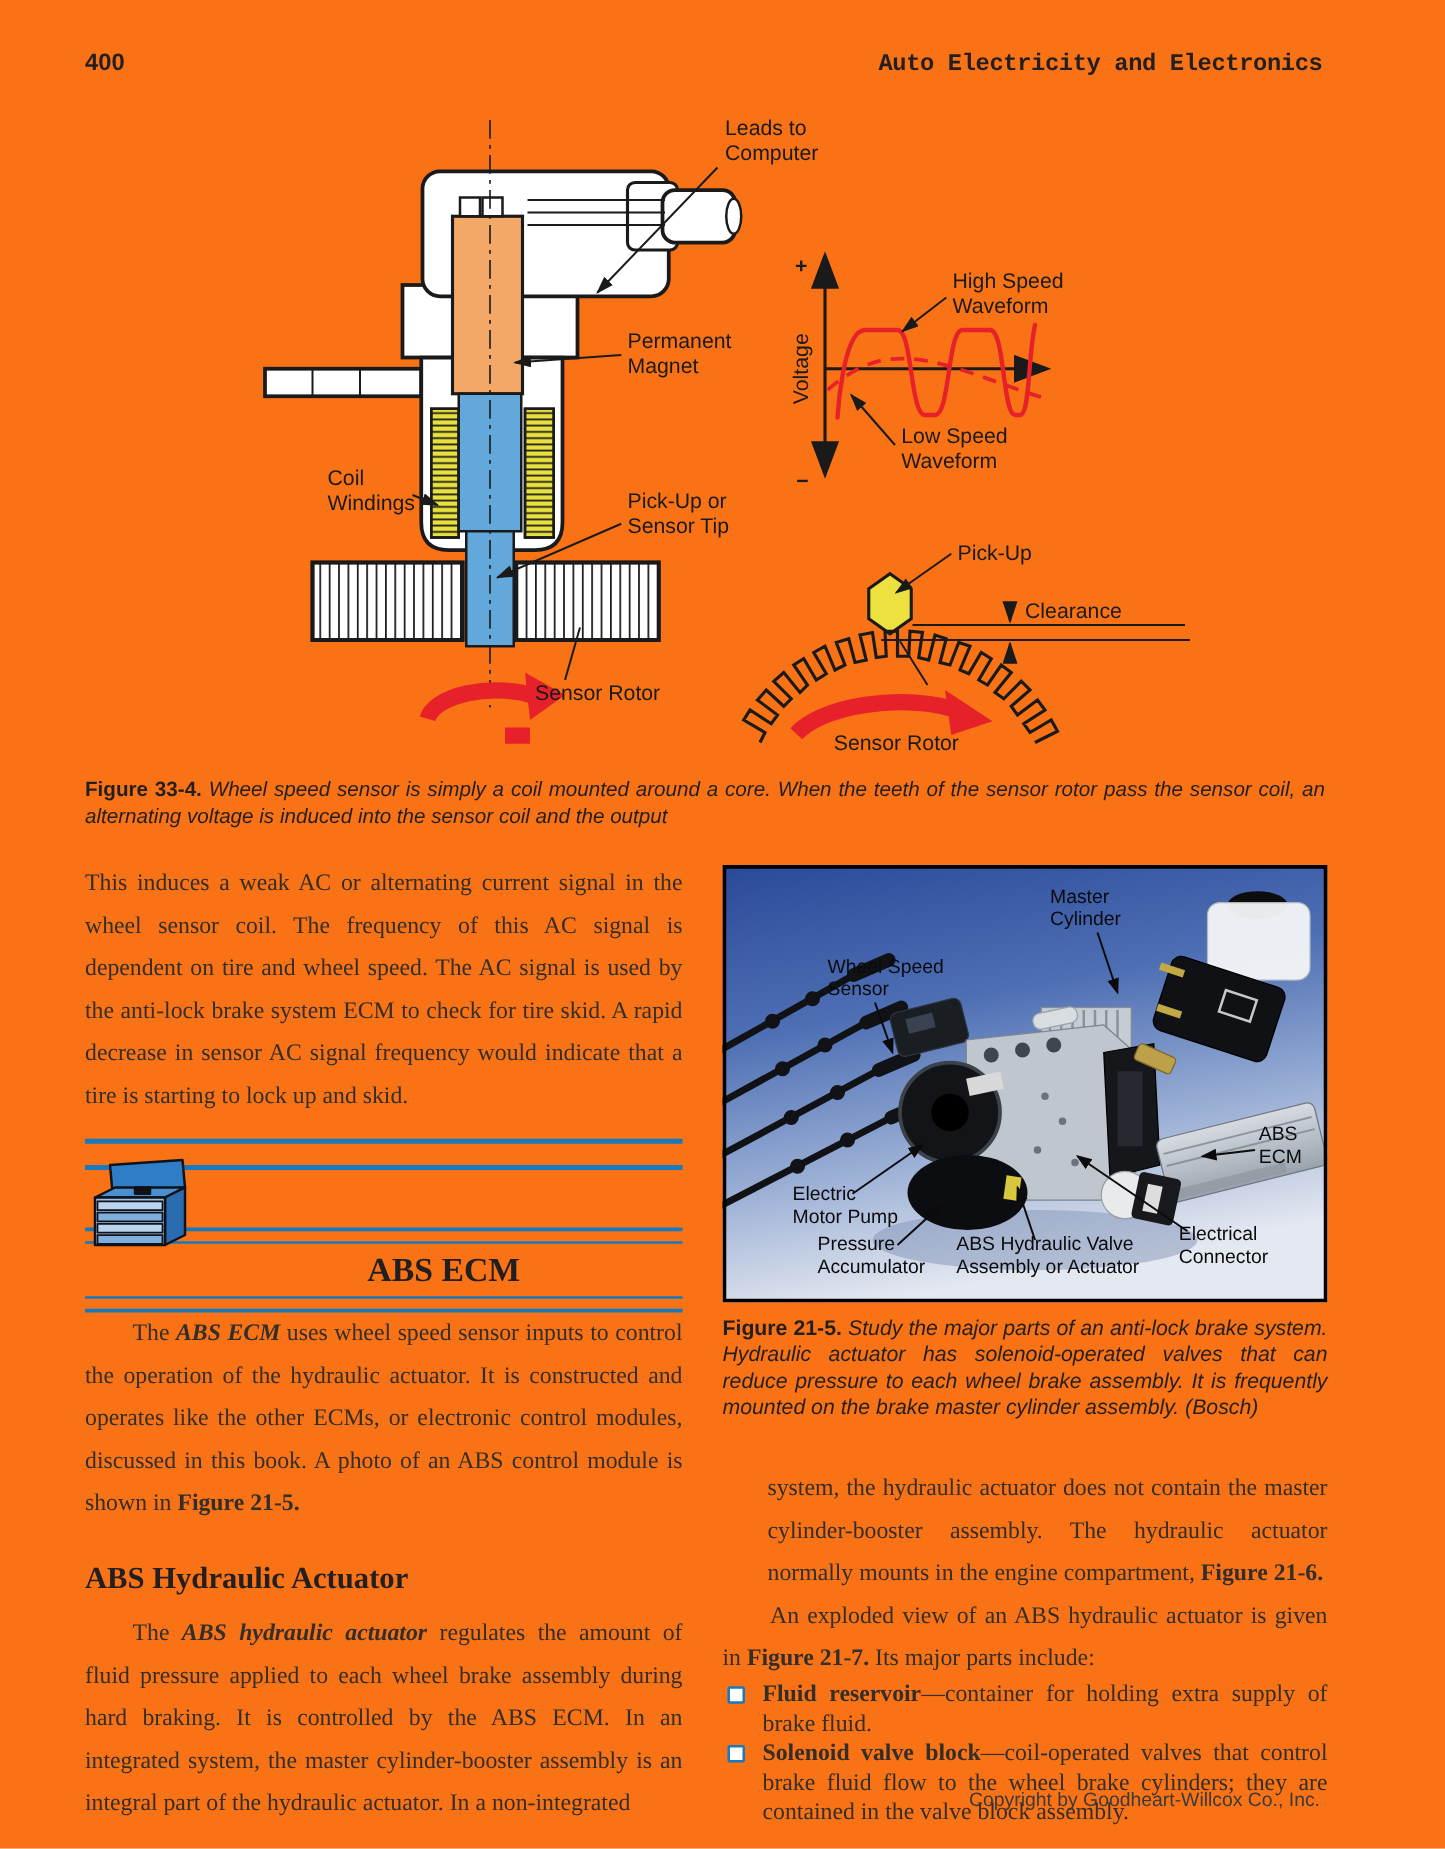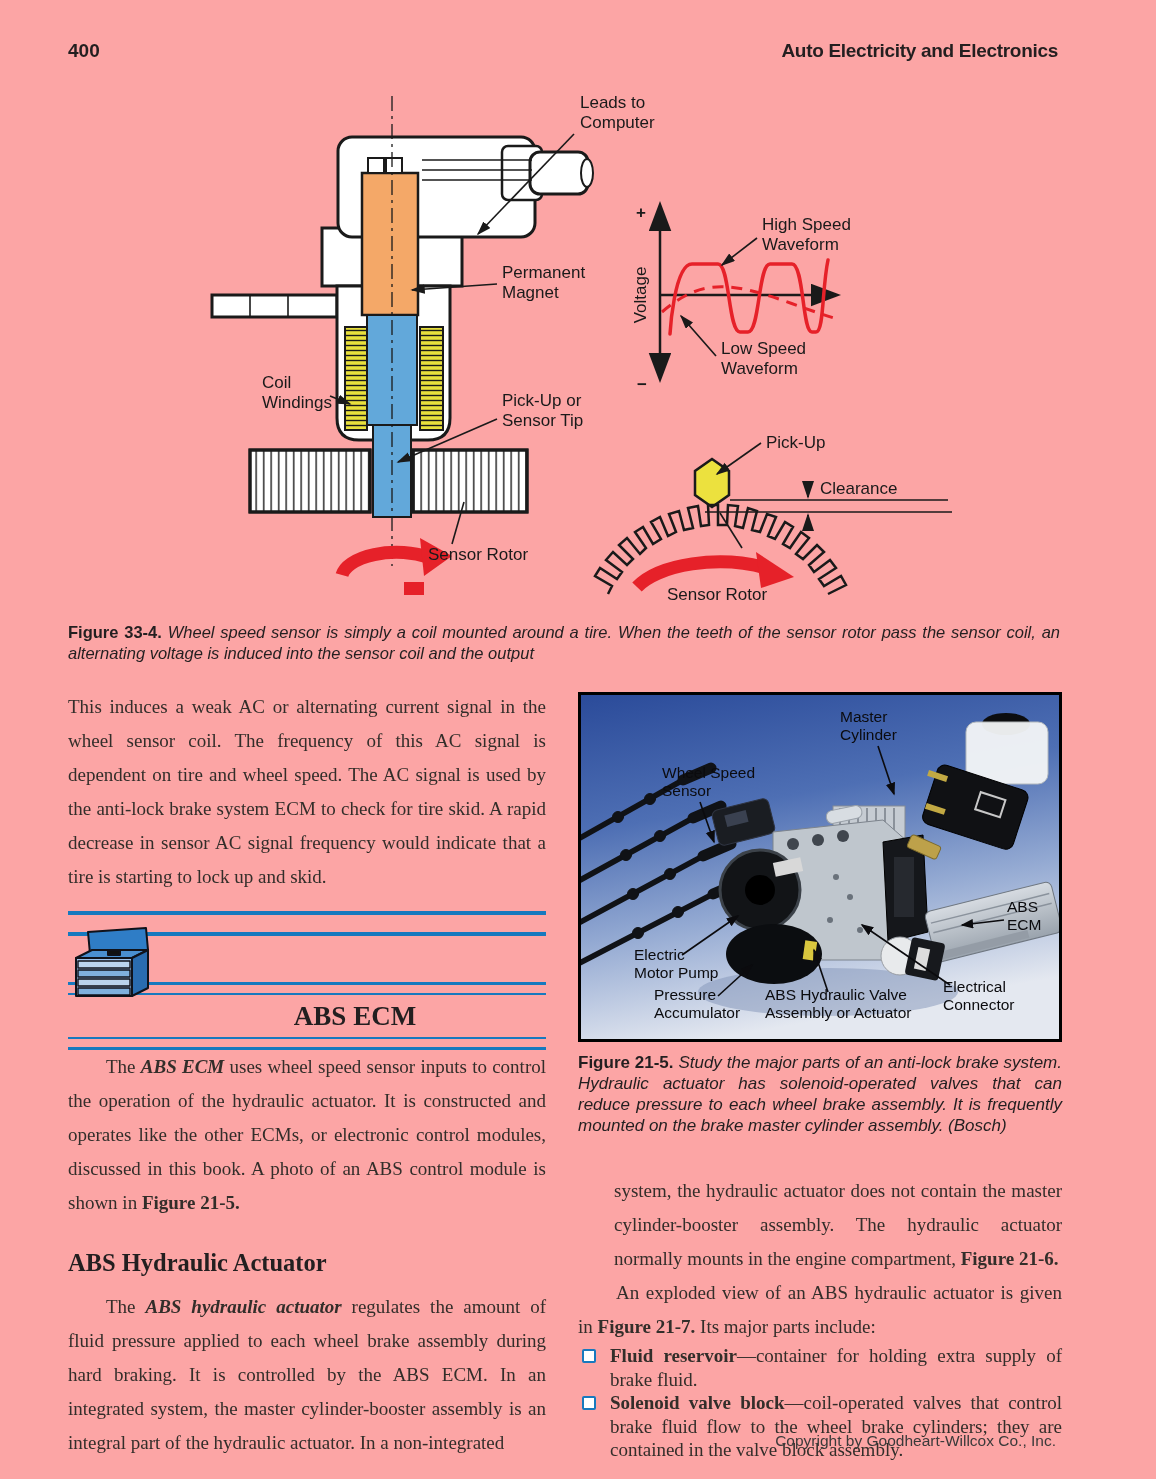--- a/index.html
+++ b/index.html
@@ -1,21 +1,21 @@
 <!DOCTYPE html>
 <html><head>
 <meta charset="utf-8">
 <style>
   :root{ --accent:#1779be; --red:#e62129; --ink:#231f20; --body:#332e2a; }
   html,body{margin:0;padding:0;background:#fff;}
-  .page{position:relative;width:1156px;height:1479px;background:#fca5a5;overflow:hidden;
+  .page{position:relative;width:1156px;height:1479px;background:#f97316;overflow:hidden;
         font-family:"Liberation Serif",serif;color:var(--body);}
   .hdr-left{position:absolute;left:68px;top:40px;font-family:"Liberation Sans",sans-serif;
         font-weight:bold;font-size:19px;color:var(--ink);}
-  .hdr-right{position:absolute;right:98px;top:40px;font-family:Liberation Sans, sans-serif;
+  .hdr-right{position:absolute;right:98px;top:40px;font-family:Liberation Mono, monospace;
         font-weight:bold;font-size:19px;color:var(--ink);letter-spacing:-0.3px;}
   .fig1{position:absolute;left:200px;top:88px;width:890px;height:530px;}
   .fig1 text{font-family:"Liberation Sans",sans-serif;font-size:17px;fill:#1a1a1a;}
   .caption1{position:absolute;left:68px;top:622px;width:992px;
         font-family:"Liberation Sans",sans-serif;font-size:16.5px;line-height:21px;
         color:var(--ink);text-align:justify;}
   .cap-label{font-weight:bold;}
   .cap-text{font-style:italic;}
   .col-left{position:absolute;left:68px;top:690px;width:478px;}
   .col-right{position:absolute;left:578px;top:692px;width:484px;}
@@ -157,21 +157,21 @@
       <path d="M408,506 L412,498 L395,488 L400,480 L417,491 L422,484 L406,472 L413,464 L427,477 L433,471 L419,457 L427,450 L440,466 L446,460 L435,444 L443,439 L453,456 L461,451 L451,434 L460,429 L468,448 L476,444 L469,426 L479,423 L484,442 L493,440 L488,420 L498,418 L501,438 L509,437 L508,417 L518,417 L518,437 L527,437 L528,417 L538,418 L535,438 L543,440 L548,420 L557,423 L552,442 L560,444 L567,426 L576,429 L568,448 L575,451 L585,434 L593,439 L583,456 L590,460 L601,444 L609,450 L596,466 L603,471 L617,457 L624,464 L609,477 L614,484 L630,472 L636,480 L619,491 L624,498 L641,488 L646,497 L628,506" fill="none" stroke="#1a1a1a" stroke-width="2.5"></path>
       <path d="M437,499 A90,42 0 0 1 566,480" stroke="#e62129" stroke-width="13" fill="none"></path>
       <polygon points="594,489 556,464 561,500" fill="#e62129"></polygon>
       <text x="467" y="512">Sensor Rotor</text>
       <line x1="542" y1="460" x2="520" y2="425" stroke="#1a1a1a" stroke-width="1.6"></line>
     </g>
   </svg>
 
   <div class="caption1">
     <span class="cap-label">Figure 33-4.</span>
-    <span class="cap-text">Wheel speed sensor is simply a coil mounted around a tire. When the teeth of the sensor rotor pass the sensor coil, an alternating voltage is induced into the sensor coil and the output</span>
+    <span class="cap-text">Wheel speed sensor is simply a coil mounted around a core. When the teeth of the sensor rotor pass the sensor coil, an alternating voltage is induced into the sensor coil and the output</span>
   </div>
 
   <div class="col-left">
     <p class="body-p">This induces a weak AC or alternating current signal in the wheel sensor coil. The frequency of this AC signal is dependent on tire and wheel speed. The AC signal is used by the anti-lock brake system ECM to check for tire skid. A rapid decrease in sensor AC signal frequency would indicate that a tire is starting to lock up and skid.</p>
 
     <div class="notebox">
       <svg class="toolbox" viewBox="0 0 86 74">
         <g stroke="#10121a" stroke-width="2" stroke-linejoin="round">
           <polygon points="20,8 78,4 80,26 22,30" fill="#2f7dc6"></polygon>
           <polygon points="8,34 24,26 80,26 64,34" fill="#4a8fd0"></polygon>

